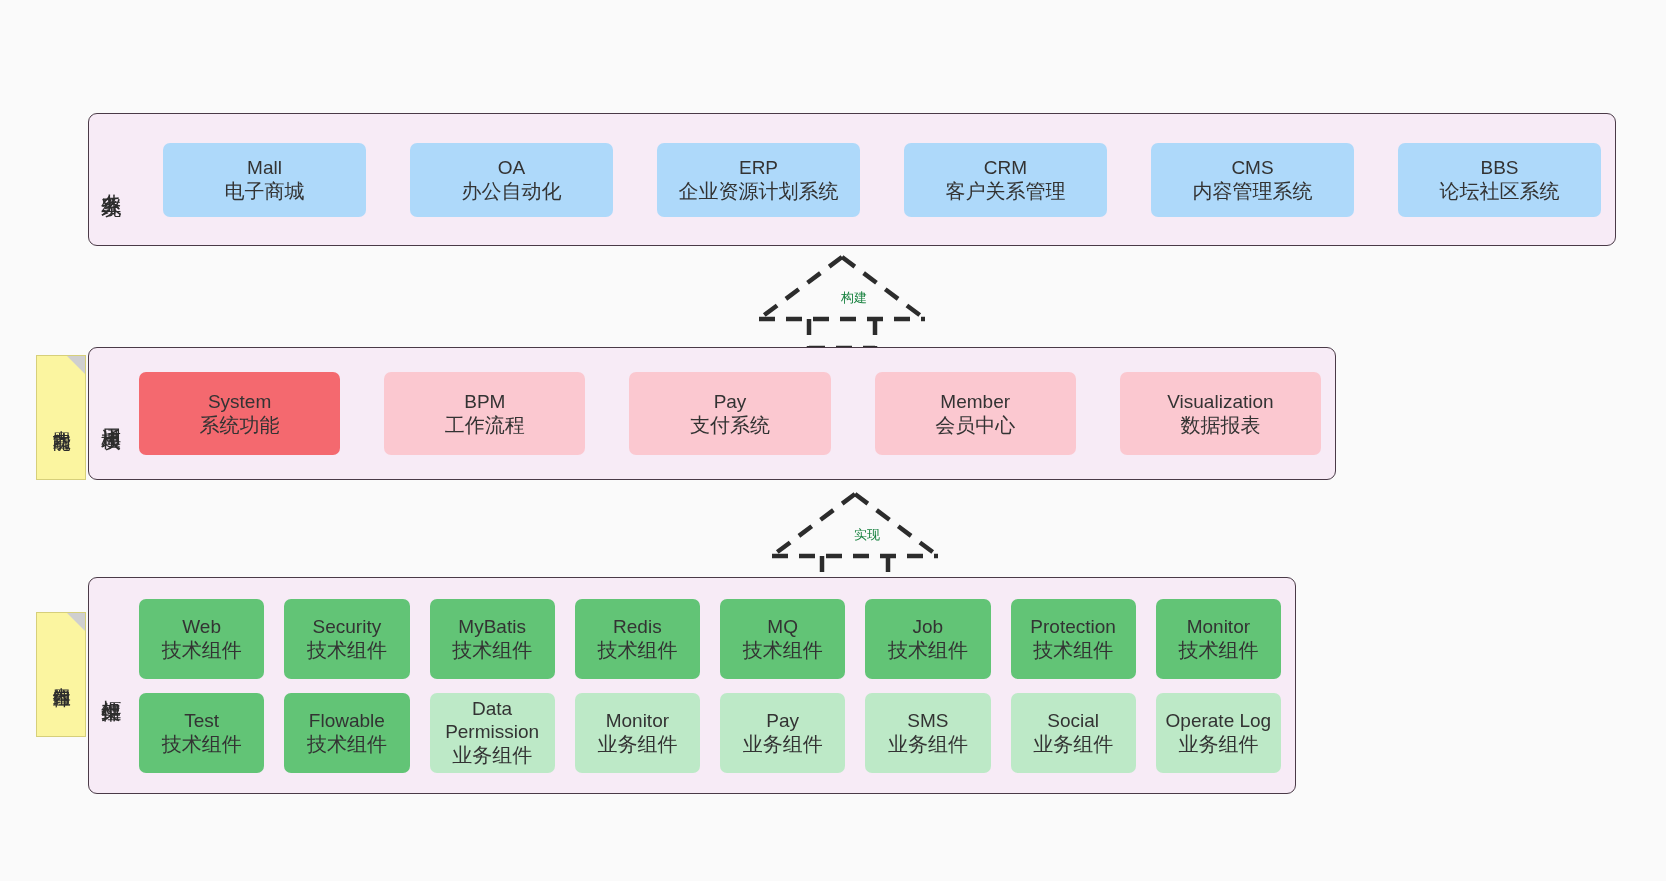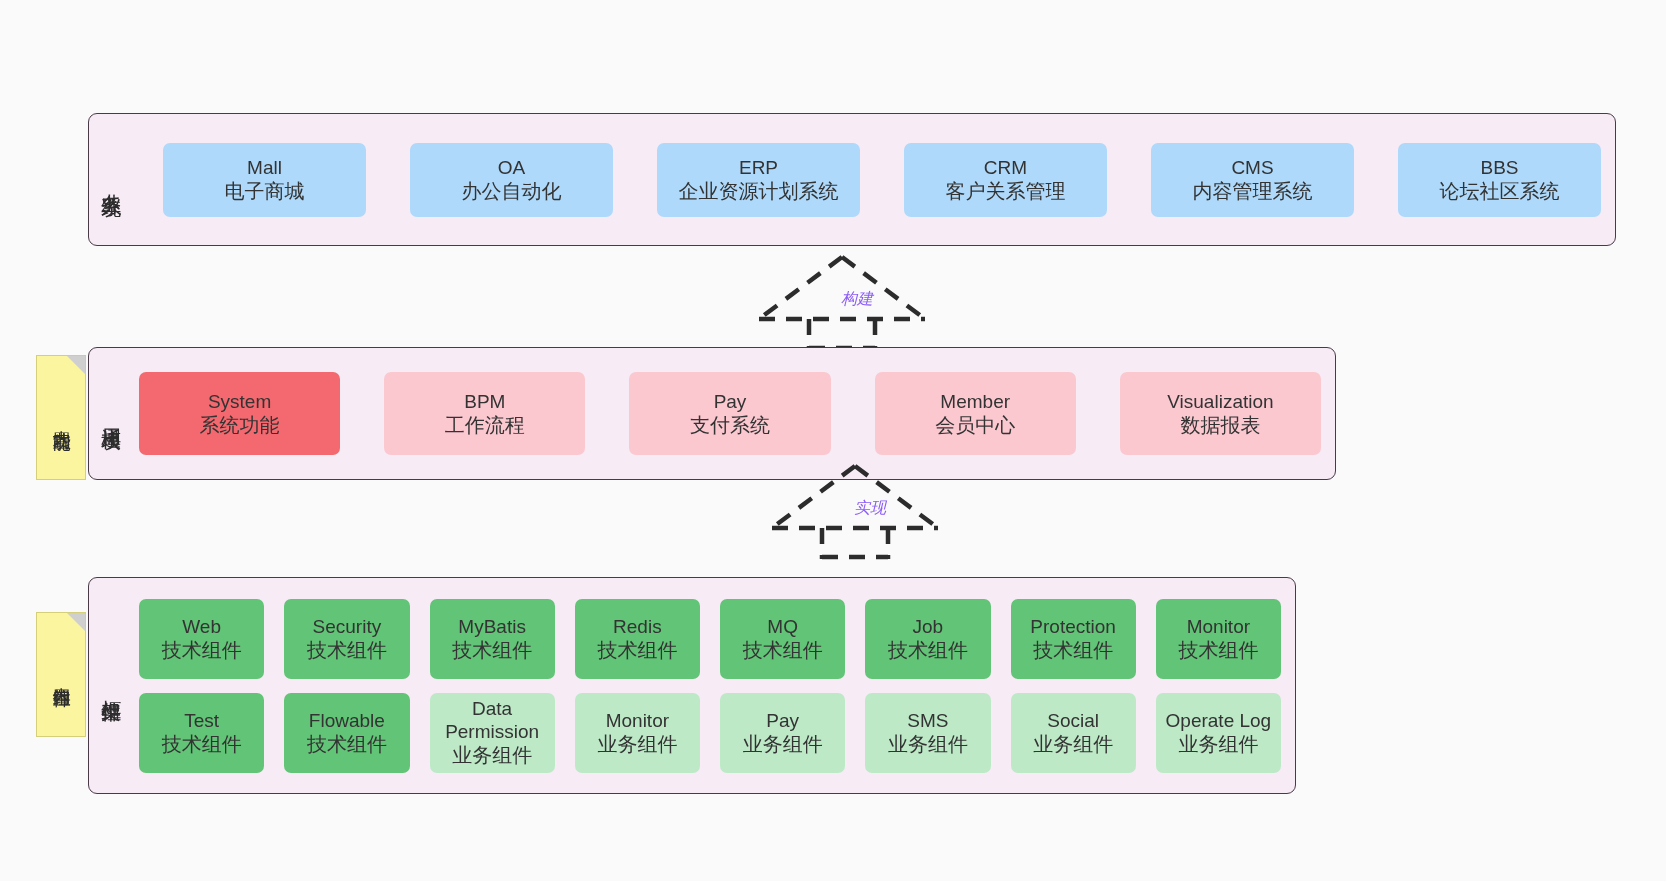--- a/index.html
+++ b/index.html
@@ -111,30 +111,29 @@
   #note-common{left:36px;top:355px;height:125px;}
   #note-framework{left:36px;top:612px;height:125px;}
 
   
   .connector{position:absolute;}
   .connector svg{display:block;overflow:visible;}
   .connector .conn-label{
     position:absolute;
     left:50%;
     transform:translateX(-50%);
-    font-size:16px;
-    color:#8b5cf6;
+    font-size:13px;
+    color:#15803d;
     background:transparent;
     white-space:nowrap;
     user-select:none;
-    font-style:italic;
   }
   #conn-build{left:757px;top:255px;width:170px;height:95px;}
   #conn-build .conn-label{top:34px;left:84px;transform:none;}
-  #conn-impl{left:770px;top:464px;width:170px;height:95px;}
+  #conn-impl{left:770px;top:492px;width:170px;height:95px;}
   #conn-impl .conn-label{top:34px;left:84px;transform:none;}
 </style>
 </head>
 <body>
 
 <div class="canvas">
 
   <div class="layer" id="layer-business">
     <div class="layer-title">业务系统</div>
     <div class="layer-body">

